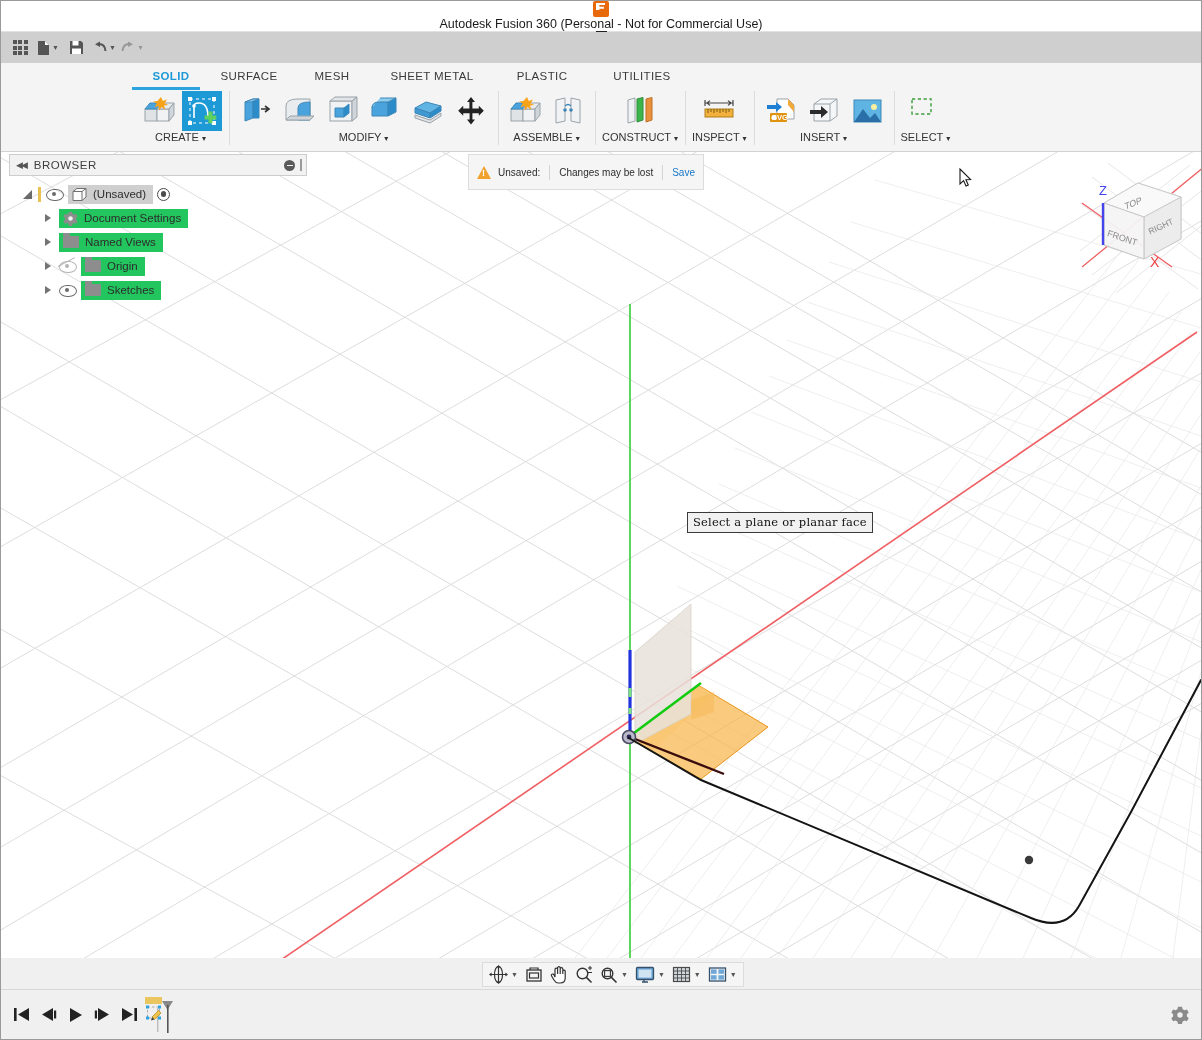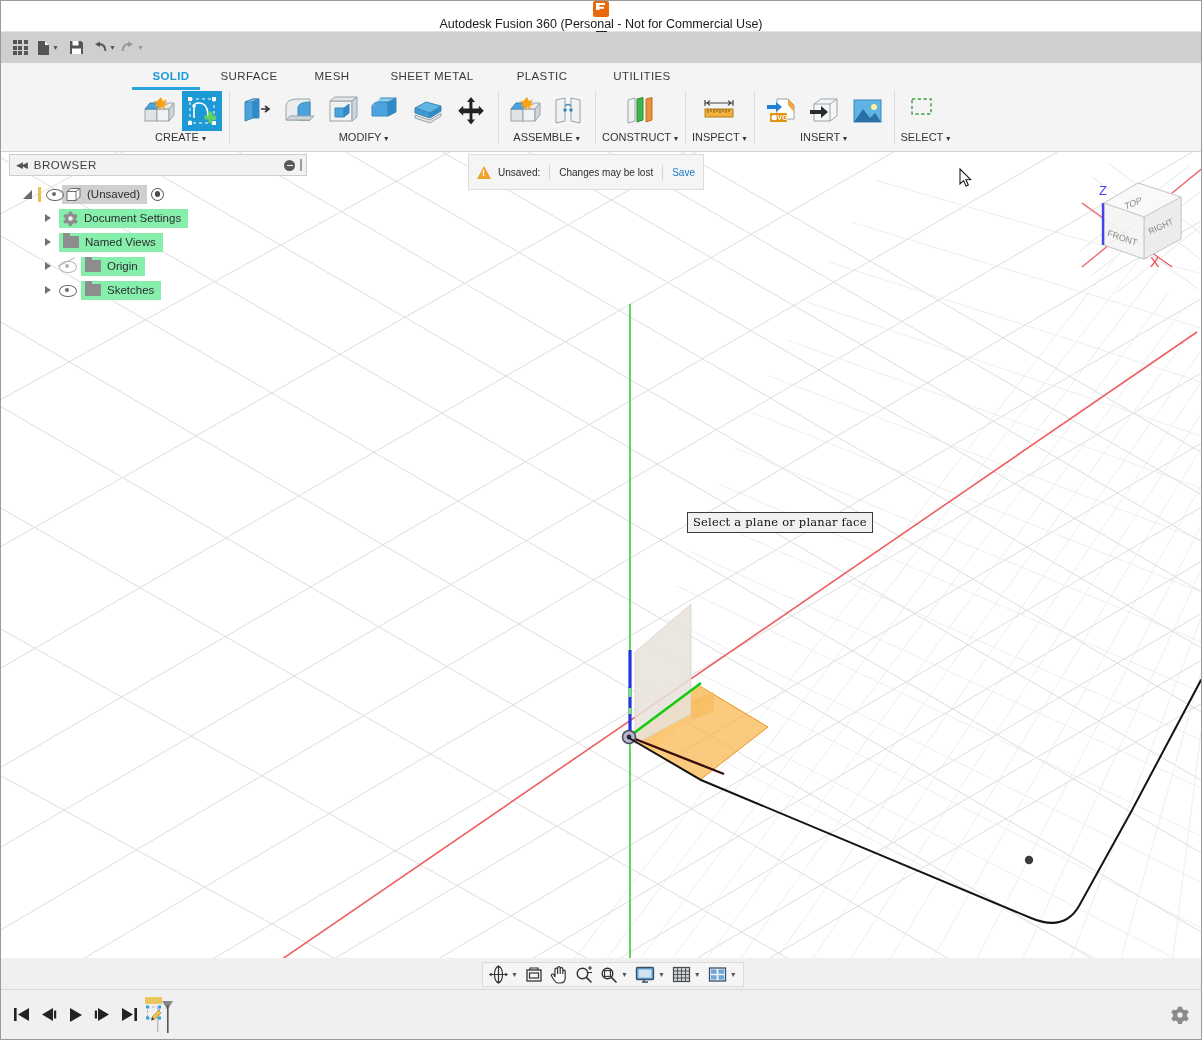--- a/index.html
+++ b/index.html
@@ -164,21 +164,21 @@
     border: 1.3px solid #6a6a6a; border-radius: 50% / 55%;
   }
   .eye::after { content:""; position:absolute; left:6px; top:4.4px; width:4px;height:4px;border-radius:50%;background:#6a6a6a; }
   .eye.off::before { border-color:#b4b4b4; }
   .eye.off::after { background:#b4b4b4; }
   .eye.off .slash {
     position:absolute; left:-1px; top:6px; width:19px; height:1.3px; background:#b4b4b4;
     transform: rotate(-28deg); transform-origin: left center;
   }
   .ybar { width:3px; height:15px; background:#e8c14e; margin-right:5px; }
-  .chip { background: #86efac; display:flex; align-items:center; height:19px; padding:0 7px 0 4px; gap:6px; }
+  .chip { background: #22c55e; display:flex; align-items:center; height:19px; padding:0 7px 0 4px; gap:6px; }
   .chip.root { background:#cfcfcf; }
   .cube-ico { width:15px; height:15px; position:relative; flex:none; }
   .folder-ico { width:16px; height:12px; background:#8d8d8d; border-radius:1px; position:relative; flex:none; }
   .folder-ico::before { content:""; position:absolute; left:0; top:-3px; width:7px;height:3px;background:#8d8d8d;border-radius:1px 1px 0 0; }
   .gear-ico { width:15px;height:15px;position:relative;flex:none; }
   .radio-ico { width:13px;height:13px;border:1.4px solid #4a4a4a;border-radius:50%;position:relative;flex:none;margin-left:4px; }
   .radio-ico::after { content:"";position:absolute;left:2.8px;top:2.8px;width:5.4px;height:5.4px;border-radius:50%;background:#4a4a4a; }
 
   
   .canvas {
@@ -725,21 +725,21 @@
       <span class="circ-minus"></span>
       <span class="gripv"></span>
     </span>
   </div>
 
   <div class="tree">
     <div class="trow" style="padding-left:14px">
       <span class="tri-root"></span>
       <span class="ybar"></span>
       <span class="eye"></span>
-      <span class="chip root" style="">
+      <span class="chip root" style="margin-left:6px">
         <span class="cube-ico">
           <svg width="15" height="15" viewBox="0 0 15 15">
               <path d="M1 4.5 L5 1.5 L14 1.5 L14 10 L10 13.5 L1 13.5 z" fill="#fcfcfc" stroke="#6f6f6f" stroke-width="1"></path>
               <path d="M1 4.5 L10 4.5 L14 1.5 M10 4.5 L10 13.5" stroke="#6f6f6f" stroke-width="1" fill="none"></path>
             </svg>
         </span>
         <span>(Unsaved)</span>
       </span>
       <span class="radio-ico"></span>
     </div>

